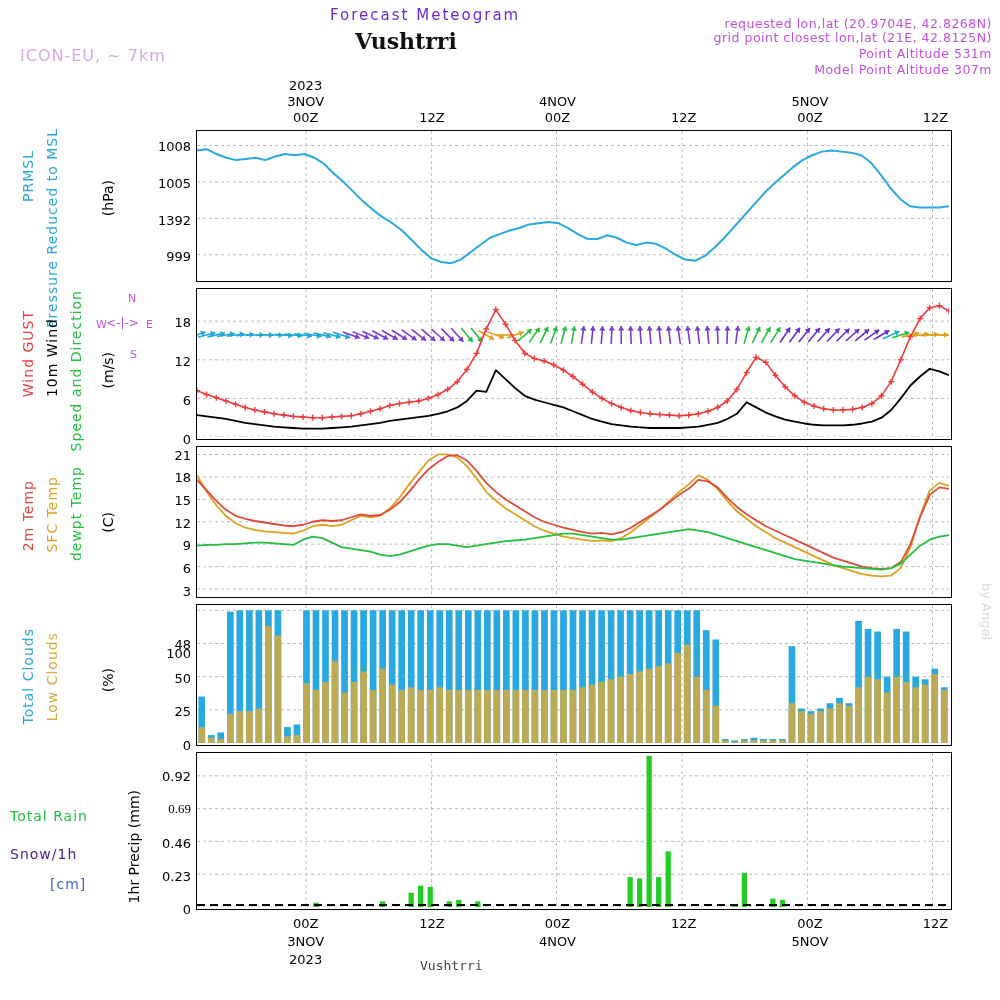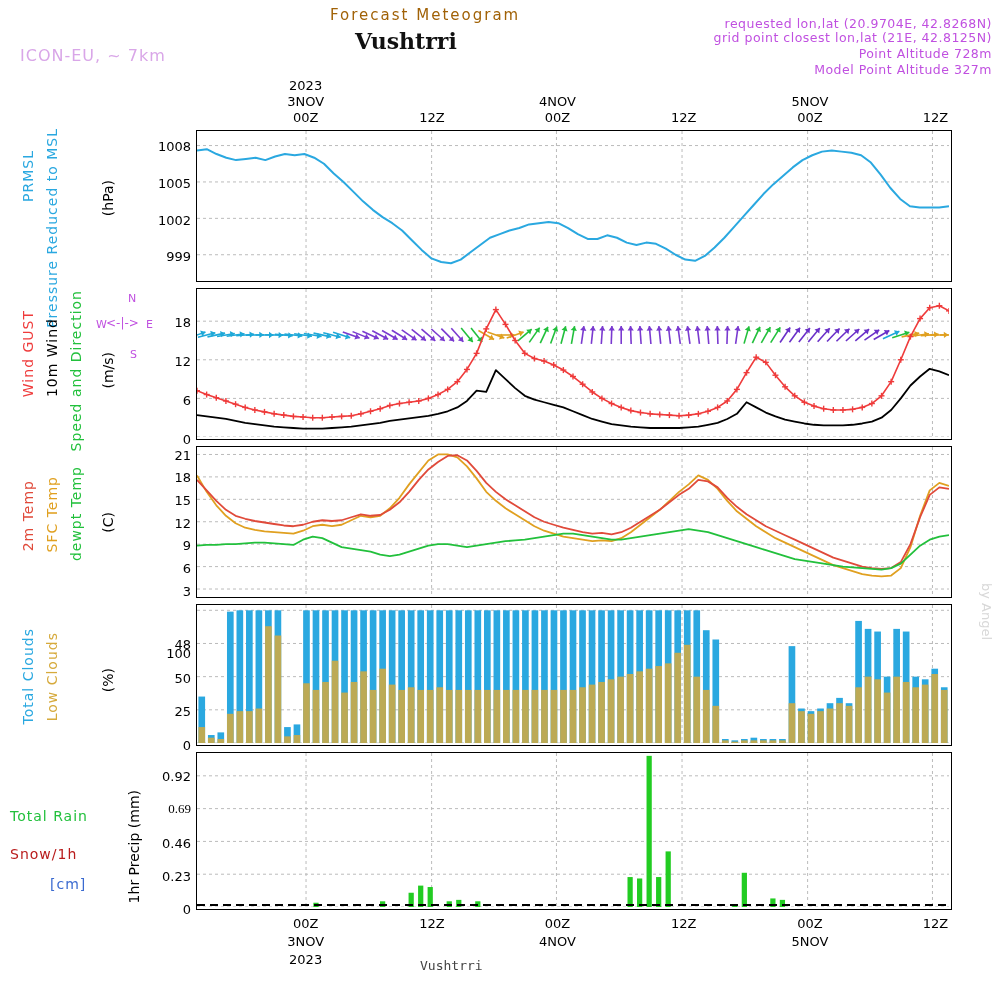--- a/index.html
+++ b/index.html
@@ -1,18 +1,18 @@
 <!DOCTYPE html>
 <html><head>
 <meta charset="utf-8">
 <style>
   html,body{margin:0;padding:0;background:#ffffff;}
   body{width:1000px;height:1000px;position:relative;font-family:"DejaVu Sans",sans-serif;overflow:hidden;}
   .abs{position:absolute;}
-  .hdr-forecast{left:330px;top:6px;font-size:15px;letter-spacing:2px;color:#a16207;font-family:"DejaVu Sans",sans-serif;}
+  .hdr-forecast{left:330px;top:6px;font-size:15px;letter-spacing:2px;color:#6d28d9;font-family:"DejaVu Sans",sans-serif;}
   .hdr-title{left:355px;top:28px;font-size:22px;font-weight:bold;color:#111;font-family:"DejaVu Serif",serif;}
   .hdr-model{left:20px;top:46px;font-size:16px;color:#d9a6e8;letter-spacing:1px;}
   .hdr-right{right:8px;text-align:right;font-size:12.5px;color:#c050e0;letter-spacing:0.5px;}
   .r1{top:16px;} .r2{top:30px;} .r3{top:46px;} .r4{top:62px;}
   .watermark{right:6px;top:640px;font-size:13px;color:#d8d8d8;transform:rotate(90deg);transform-origin:right top;}
 
   .panel{position:absolute;left:196px;border:1.6px solid #000;background:#fff;box-sizing:border-box;}
   .p1{top:130px;width:756px;height:152px;}
   .p2{top:288px;width:756px;height:152px;}
   .p3{top:446px;width:756px;height:152px;}
@@ -31,22 +31,22 @@
   svg{display:block;}
 </style>
 </head>
 <body>
 
 <div class="abs hdr-forecast">Forecast Meteogram</div>
 <div class="abs hdr-title">Vushtrri</div>
 <div class="abs hdr-model">ICON-EU, ~ 7km</div>
 <div class="abs hdr-right r1">requested lon,lat (20.9704E, 42.8268N)</div>
 <div class="abs hdr-right r2">grid point closest lon,lat (21E, 42.8125N)</div>
-<div class="abs hdr-right r3">Point Altitude 728m</div>
-<div class="abs hdr-right r4">Model Point Altitude 327m</div>
+<div class="abs hdr-right r3">Point Altitude 531m</div>
+<div class="abs hdr-right r4">Model Point Altitude 307m</div>
 <div class="abs watermark">by Angel</div>
 <div class="cap-bottom">Vushtrri</div>
 
 <div id="top-axis">
     <div class="xtop" style="left: 305.62px; top: 78px;">2023</div>
     <div class="xtop" style="left: 305.62px; top: 94px;">3NOV</div>
     <div class="xtop" style="left: 305.62px; top: 110px;">00Z</div>
     <div class="xtop" style="left: 431.872px; top: 110px;">12Z</div>
     <div class="xtop" style="left: 557.368px; top: 94px;">4NOV</div>
     <div class="xtop" style="left: 557.368px; top: 110px;">00Z</div>
@@ -64,21 +64,21 @@
       <line x1="0" y1="14.557377049180815" x2="752" y2="14.557377049180815" stroke="#bbb" stroke-width="1" stroke-dasharray="3,3"></line>
       <line x1="109.03999999999999" y1="0" x2="109.03999999999999" y2="148" stroke="#bbb" stroke-width="1" stroke-dasharray="3,3"></line>
       <line x1="234.624" y1="0" x2="234.624" y2="148" stroke="#bbb" stroke-width="1" stroke-dasharray="3,3"></line>
       <line x1="359.45599999999996" y1="0" x2="359.45599999999996" y2="148" stroke="#bbb" stroke-width="1" stroke-dasharray="3,3"></line>
       <line x1="485.04" y1="0" x2="485.04" y2="148" stroke="#bbb" stroke-width="1" stroke-dasharray="3,3"></line>
       <line x1="610.624" y1="0" x2="610.624" y2="148" stroke="#bbb" stroke-width="1" stroke-dasharray="3,3"></line>
       <line x1="735.456" y1="0" x2="735.456" y2="148" stroke="#bbb" stroke-width="1" stroke-dasharray="3,3"></line>
       <polyline points="0.00,19.41 9.77,18.20 19.53,23.05 29.30,26.69 39.06,29.11 48.83,27.90 58.60,26.69 68.36,29.11 78.13,25.48 87.90,23.05 97.66,24.26 107.43,23.05 117.19,26.69 126.96,32.75 136.73,42.46 146.49,50.95 156.26,60.66 166.03,70.36 175.79,78.85 185.56,86.13 195.32,92.20 205.09,99.48 214.86,109.18 224.62,118.89 234.39,127.38 244.16,131.02 253.92,132.23 263.69,128.59 273.45,121.31 283.22,114.03 292.99,106.75 302.75,103.11 312.52,99.48 322.29,97.05 332.05,93.41 341.82,92.20 351.58,90.98 361.35,92.20 371.12,97.05 380.88,103.11 390.65,107.97 400.42,107.97 410.18,104.33 419.95,106.75 429.71,111.61 439.48,114.03 449.25,111.61 459.01,112.82 468.78,117.67 478.55,123.74 488.31,128.59 498.08,129.80 507.84,124.95 517.61,116.46 527.38,106.75 537.14,95.84 546.91,84.92 556.68,74.00 566.44,63.08 576.21,53.38 585.97,44.89 595.74,36.39 605.51,29.11 615.27,24.26 625.04,20.62 634.81,19.41 644.57,20.62 654.34,21.84 664.10,24.26 673.87,31.54 683.64,43.67 693.40,57.02 703.17,67.93 712.94,75.21 722.70,76.43 732.47,76.43 742.23,76.43 752.00,75.21" fill="none" stroke="#2aa8e0" stroke-width="2" stroke-linejoin="round"></polyline>
     </svg>
 <div class="ytick" style="top: 83.6066%;">999</div>
-    <div class="ytick" style="top: 59.0164%;">1002</div>
+    <div class="ytick" style="top: 59.0164%;">1392</div>
     <div class="ytick" style="top: 34.4262%;">1005</div>
     <div class="ytick" style="top: 9.83607%;">1008</div>
   </div>
 <div class="vrot" style="left:20px;top:150px;color:#2aa8e0;">PRMSL</div>
 <div class="vrot" style="left:44px;top:128px;color:#2aa8e0;">Pressure Reduced to MSL</div>
 <div class="units" style="left:100px;top:180px;">(hPa)</div>
 
 <div class="panel p2">
   <svg id="svg-wind" width="752" height="148" viewBox="0 0 752 148">
       <line x1="0" y1="148" x2="752" y2="148" stroke="#bbb" stroke-width="1" stroke-dasharray="3,3"></line>
@@ -831,21 +831,21 @@
       <rect x="582.8" y="146.87037037037038" width="5.235443037974684" height="7.129629629629619" fill="#22cc22"></rect>
       <line x1="0" y1="152" x2="752" y2="152" stroke="#000" stroke-width="2" stroke-dasharray="8,5"></line>
     </svg>
 <div class="ytick" style="top: 100%;">0</div>
     <div class="ytick" style="top: 78.7037%;">0.23</div>
     <div class="ytick" style="top: 57.4074%;">0.46</div>
     <div class="ytick" style="top: 36.1111%; font-family: Liberation Serif, serif;">0.69</div>
     <div class="ytick" style="top: 14.8148%;">0.92</div>
   </div>
 <div class="leftlab" style="left:10px;top:808px;color:#22c03c;">Total  Rain</div>
-<div class="leftlab" style="left:10px;top:846px;color:#b91c1c;">Snow/1h</div>
+<div class="leftlab" style="left:10px;top:846px;color:#4c1d95;">Snow/1h</div>
 <div class="leftlab" style="left:50px;top:876px;color:#3a6ad0;">[cm]</div>
 <div class="units" style="left:126px;top:790px;">1hr Precip (mm)</div>
 
 <div id="bottom-axis">
     <div class="xlab" style="left: 305.62px; top: 916px;">00Z</div>
     <div class="xlab" style="left: 305.62px; top: 934px;">3NOV</div>
     <div class="xlab" style="left: 305.62px; top: 952px;">2023</div>
     <div class="xlab" style="left: 431.872px; top: 916px;">12Z</div>
     <div class="xlab" style="left: 557.368px; top: 916px;">00Z</div>
     <div class="xlab" style="left: 557.368px; top: 934px;">4NOV</div>

